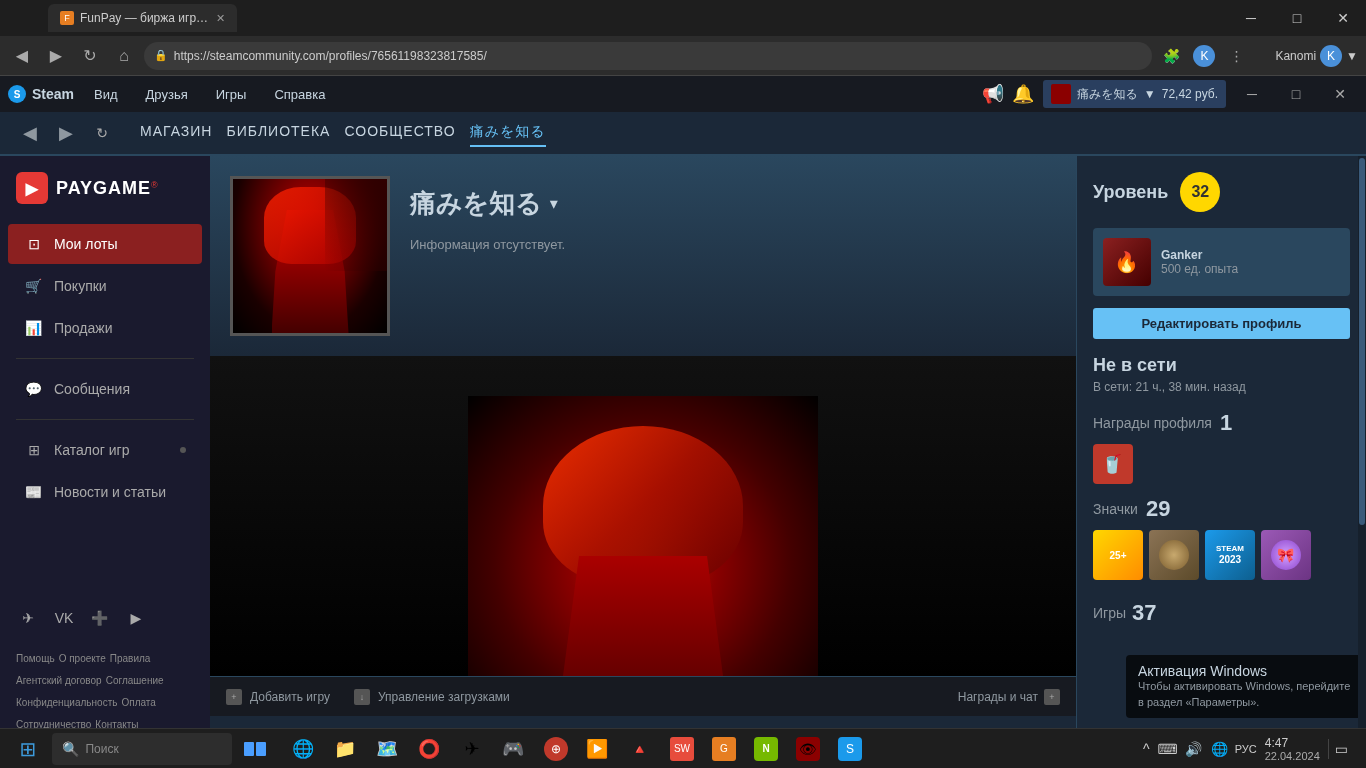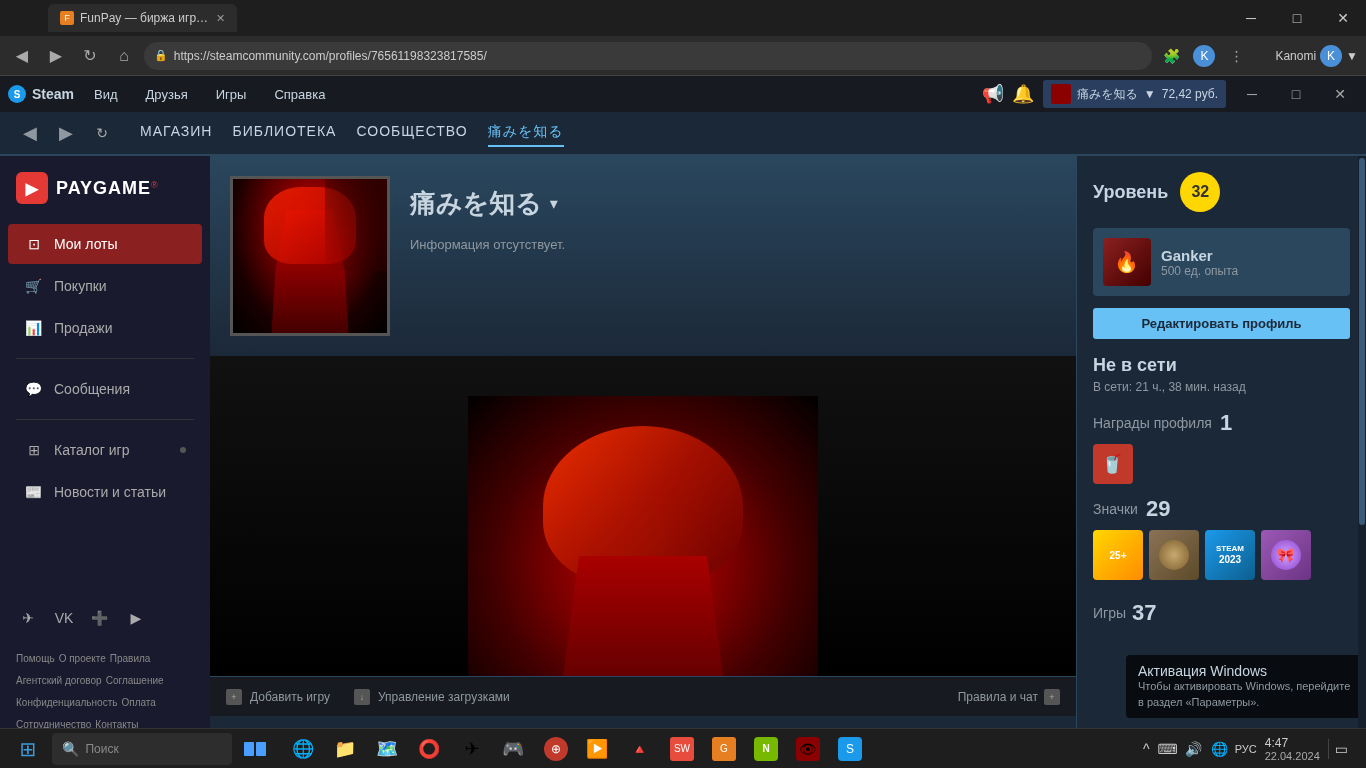--- a/index.html
+++ b/index.html
@@ -23,21 +23,21 @@
     .steam-logo-icon { width: 18px; height: 18px; background: #1b9aeb; border-radius: 50%; display: flex; align-items: center; justify-content: center; color: white; font-size: 10px; font-weight: bold; }
     .steam-menu { display: flex; gap: 28px; }
     .steam-menu-item { font-size: 13px; color: #c7d5e0; cursor: pointer; }
     .steam-title-right { margin-left: auto; display: flex; align-items: center; gap: 8px; }
     .steam-user-info { display: flex; align-items: center; gap: 6px; background: #2a3f5f; padding: 4px 8px; border-radius: 3px; font-size: 12px; color: #c7d5e0; }
     .steam-ctrl-btn { width: 36px; height: 28px; display: flex; align-items: center; justify-content: center; color: #aaa; font-size: 14px; cursor: pointer; }
 
     
     .steam-nav { height: 44px; background: #1b2838; display: flex; align-items: center; padding: 0 16px; gap: 8px; border-bottom: 2px solid #2a475e; }
     .steam-back-btn { color: #8f98a0; font-size: 18px; cursor: pointer; width: 28px; height: 28px; display: flex; align-items: center; justify-content: center; }
-    .steam-nav-links { display: flex; gap: 20px; margin-left: 16px; }
+    .steam-nav-links { display: flex; gap: 14px; margin-left: 16px; }
     .steam-nav-link { font-size: 14px; color: #c7d5e0; text-transform: uppercase; cursor: pointer; letter-spacing: 1px; padding: 4px 0; }
     .steam-nav-link.active { color: #66c0f4; border-bottom: 2px solid #66c0f4; }
 
     
     .paygame-sidebar { width: 210px; background: #1a1a2e; height: 100%; display: flex; flex-direction: column; overflow-y: auto; flex-shrink: 0; }
     .paygame-logo { padding: 16px 16px 12px; display: flex; align-items: center; gap: 8px; }
     .paygame-logo-icon { width: 32px; height: 32px; background: #e53935; border-radius: 6px; display: flex; align-items: center; justify-content: center; color: white; font-size: 16px; font-weight: bold; }
     .sidebar-menu { display: flex; flex-direction: column; gap: 2px; padding: 8px 0; }
     .sidebar-item { display: flex; align-items: center; gap: 10px; padding: 10px 16px; cursor: pointer; color: #aaa; font-size: 14px; border-radius: 4px; margin: 0 8px; }
     .sidebar-item.active { background: #8b2020; color: white; }
@@ -58,21 +58,21 @@
     .profile-description { font-size: 13px; color: #8f98a0; }
 
     
     .steam-right-panel { width: 290px; background: #1b2838; padding: 16px; flex-shrink: 0; overflow-y: auto; border-left: 1px solid #2a475e; }
     .level-row { display: flex; align-items: center; gap: 12px; margin-bottom: 16px; }
     .level-label { font-size: 18px; color: #c7d5e0; font-weight: bold; }
     .level-badge { width: 40px; height: 40px; background: #ffd700; border-radius: 50%; display: flex; align-items: center; justify-content: center; font-size: 16px; font-weight: bold; color: #333; }
     .game-badge-card { background: #2a475e; border-radius: 4px; padding: 10px; display: flex; align-items: center; gap: 10px; margin-bottom: 12px; }
     .game-badge-icon { width: 48px; height: 48px; background: linear-gradient(135deg, #8b2020, #440000); border-radius: 4px; display: flex; align-items: center; justify-content: center; font-size: 20px; }
     .game-badge-info { display: flex; flex-direction: column; }
-    .game-badge-name { font-size: 15px; color: #c7d5e0; font-weight: bold; }
+    .game-badge-name { font-size: 12px; color: #c7d5e0; font-weight: bold; }
     .game-badge-xp { font-size: 12px; color: #8f98a0; }
     .edit-profile-btn { width: 100%; padding: 8px; background: #67c1f5; color: #1b2838; border: none; border-radius: 3px; font-size: 13px; cursor: pointer; text-align: center; margin-bottom: 16px; font-weight: bold; }
     .online-status-section { margin-bottom: 16px; }
     .online-status-title { font-size: 18px; color: #c7d5e0; font-weight: bold; margin-bottom: 4px; }
     .online-status-detail { font-size: 12px; color: #8f98a0; }
     .section-title { display: flex; align-items: center; gap: 8px; margin-bottom: 8px; }
     .section-title-text { font-size: 14px; color: #8f98a0; }
     .section-title-count { font-size: 22px; color: #c7d5e0; font-weight: bold; }
     .profile-award-icon { width: 40px; height: 40px; background: #c0392b; border-radius: 4px; display: flex; align-items: center; justify-content: center; font-size: 18px; margin-bottom: 12px; }
     .badges-row { display: flex; gap: 6px; flex-wrap: wrap; margin-bottom: 12px; }
@@ -329,21 +329,21 @@
       <div class="steam-bottom-bar">
         <div class="bottom-bar-item">
           <div class="bottom-bar-icon">+</div>
           <span>Добавить игру</span>
         </div>
         <div class="bottom-bar-item">
           <div class="bottom-bar-icon">↓</div>
           <span>Управление загрузками</span>
         </div>
         <div class="bottom-chat">
-          <span>Правила и чат</span>
+          <span>Награды и чат</span>
           <div class="bottom-bar-icon">+</div>
         </div>
       </div>
     </div>
 
     <div class="steam-right-panel" style="position:relative;">
       
       <div class="level-row">
         <span class="level-label">Уровень</span>
         <div class="level-badge">

